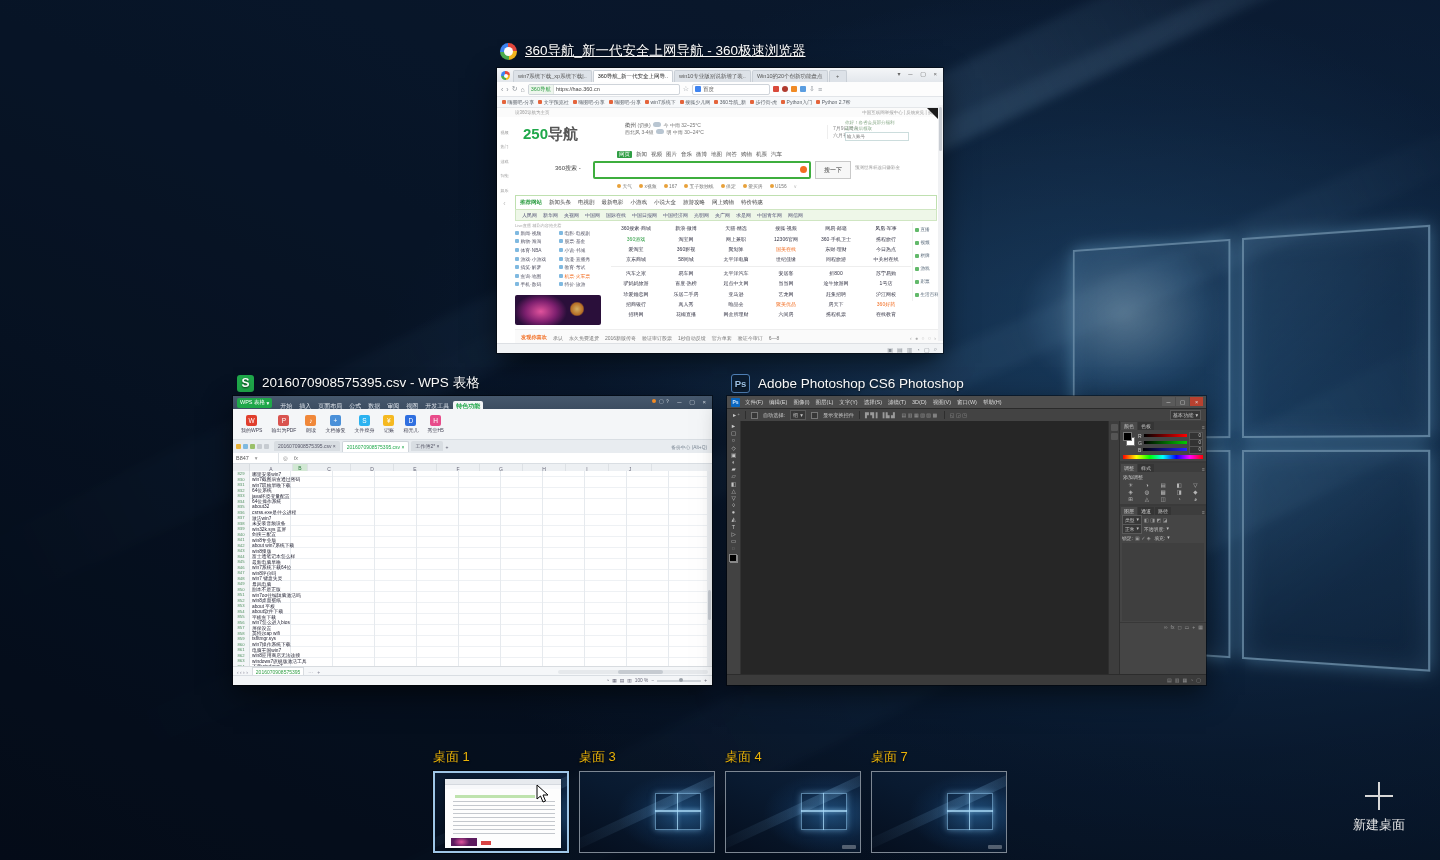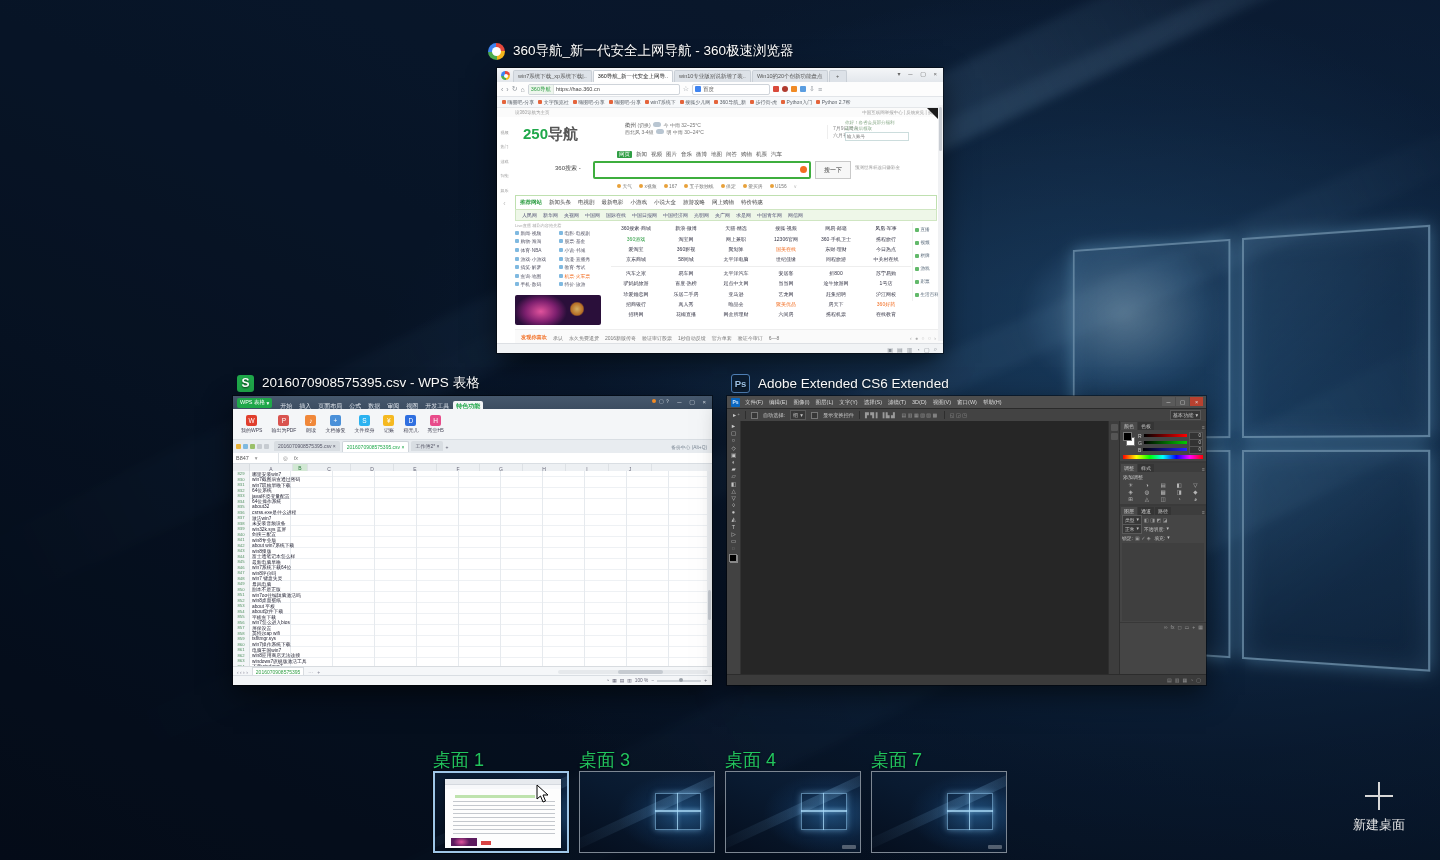--- a/index.html
+++ b/index.html
@@ -187,21 +187,21 @@
   .crow{display:flex;align-items:center;gap:2px;height:7px;}
   .cbar{flex:1;height:3px;}
   .cval{width:11px;height:6px;background:#333;border:1px solid #555;text-align:right;font-size:4.5px;padding-right:1px;}
   .spectrum{height:4px;margin-top:2px;background:linear-gradient(90deg,#f00,#ff0,#0f0,#0ff,#00f,#f0f,#f00);}
   .adj-grid{display:grid;grid-template-columns:repeat(5,1fr);gap:1px;margin-top:2px;color:#b5b5b5;font-size:5.5px;text-align:center;}
   .lay-row{display:flex;align-items:center;gap:2px;height:9px;font-size:4.8px;color:#c5c5c5;padding:0 2px;}
   .lay-list{height:78px;background:#3f3f3f;margin:1px 2px;}
   .lay-bottom{height:8px;display:flex;justify-content:flex-end;gap:3px;align-items:center;font-size:5px;color:#999;padding:0 3px;border-top:1px solid #383838;}
   .ps-status{position:absolute;left:0;bottom:0;right:0;height:10px;background:#3b3b3b;border-top:1px solid #2c2c2c;display:flex;align-items:center;justify-content:flex-end;gap:3px;font-size:5px;color:#8f8f8f;padding:0 5px;}
   
-  .dt-label{position:absolute;color:#22c55e;font-size:18px;text-shadow:0 1px 2px rgba(0,0,0,.8);}
+  .dt-label{position:absolute;color:#eab308;font-size:13px;text-shadow:0 1px 2px rgba(0,0,0,.8);}
   .dt-thumb{position:absolute;width:136px;height:82px;border:1px solid #7d8793;box-sizing:border-box;overflow:hidden;}
   .dt-thumb.selected{border:2px solid #9fc6e7;box-shadow:0 0 0 1px rgba(0,0,0,.5);}
   .hero-sm{position:absolute;inset:0;background:
       radial-gradient(90px 55px at 78% 52%, rgba(44,108,166,.6), rgba(20,60,105,.25) 50%, transparent 75%),
       linear-gradient(205deg,#0d2039 0%,#091a30 45%,#050e1d 100%);}
   .hero-sm .hbeam{position:absolute;left:-20%;top:40%;width:150%;height:12%;transform:rotate(-25deg);
       background:linear-gradient(90deg,transparent,rgba(140,200,245,.22) 70%,transparent 95%);}
   .hero-sm .hwin{position:absolute;left:56%;top:26%;width:34%;height:46%;}
   .hero-sm .hwin i{position:absolute;background:rgba(170,220,250,.8);box-shadow:0 0 4px rgba(140,200,245,.9);}
   .hero-sm .hwin .v{left:48%;top:0;width:1.5px;height:100%;}
@@ -234,21 +234,21 @@
   <div class="flare"></div>
   <div class="winlogo">
     <div class="pane tl"></div>
     <div class="pane tr"></div>
     <div class="pane bl"></div>
     <div class="pane br"></div>
   </div>
 </div>
 <div class="dim"></div>
 
-<div class="thumb-label" style="left:488px;top:42px;">
+<div class="thumb-label" style="left:500px;top:42px;text-decoration:underline;">
   <span class="fav fav-360"></span>
   <span>360导航_新一代安全上网导航 - 360极速浏览器</span>
 </div>
 
 <div class="win bw">
   <div class="bw-tabs">
     <span class="bw-logo"></span>
     <div style="display:flex;align-items:flex-end;max-width:360px;overflow:hidden;">
       <div class="btab">win7系统下载_xp系统下载|..</div>
         <div class="btab active">360导航_新一代安全上网导..</div>
@@ -922,21 +922,21 @@
     <span>▥</span>
     <span>100 %</span>
     <span>−</span>
     <div class="zoombar"></div>
     <span>+</span>
   </div>
 </div>
 
 <div class="thumb-label" style="left:731px;top:374px;">
   <span class="fav fav-ps">Ps</span>
-  <span>Adobe Extended CS6 Extended</span>
+  <span>Adobe Photoshop CS6 Photoshop</span>
 </div>
 
 <div class="win ps">
   <div class="ps-title">
     <span class="ps-logo">Ps</span>
     <div style="display:flex;gap:6px;">
       <span>文件(F)</span>
         <span>编辑(E)</span>
         <span>图像(I)</span>
         <span>图层(L)</span>

